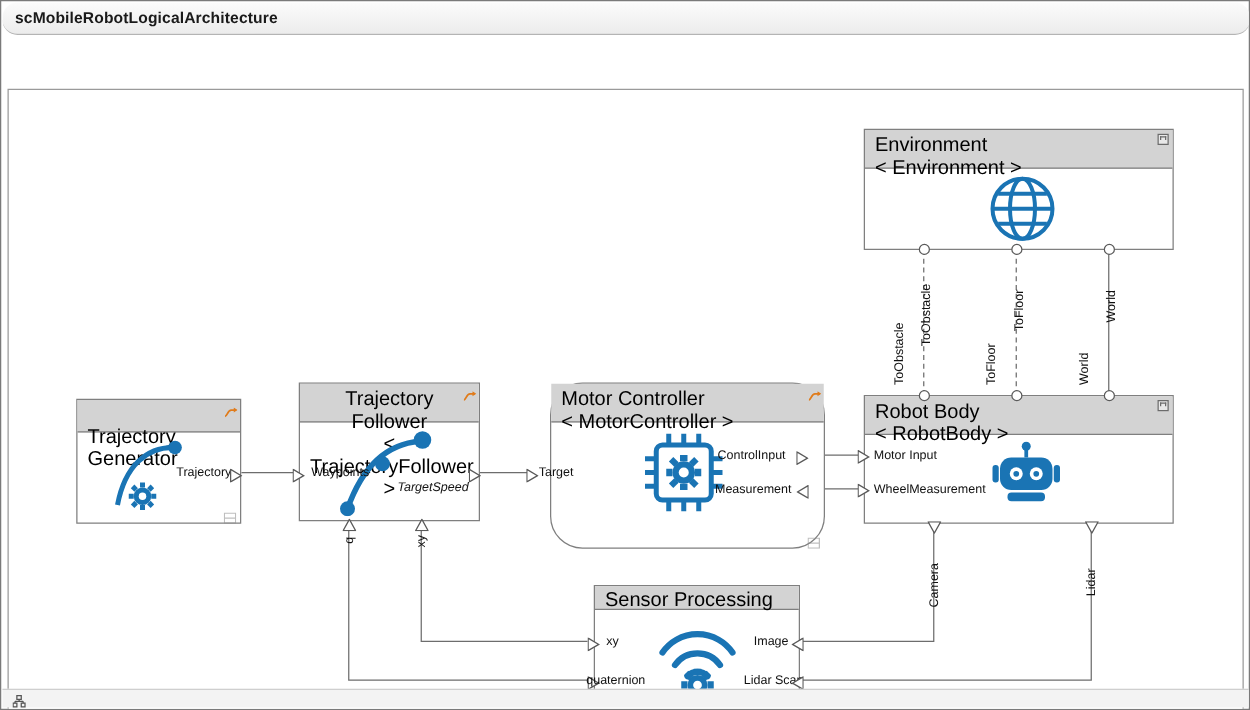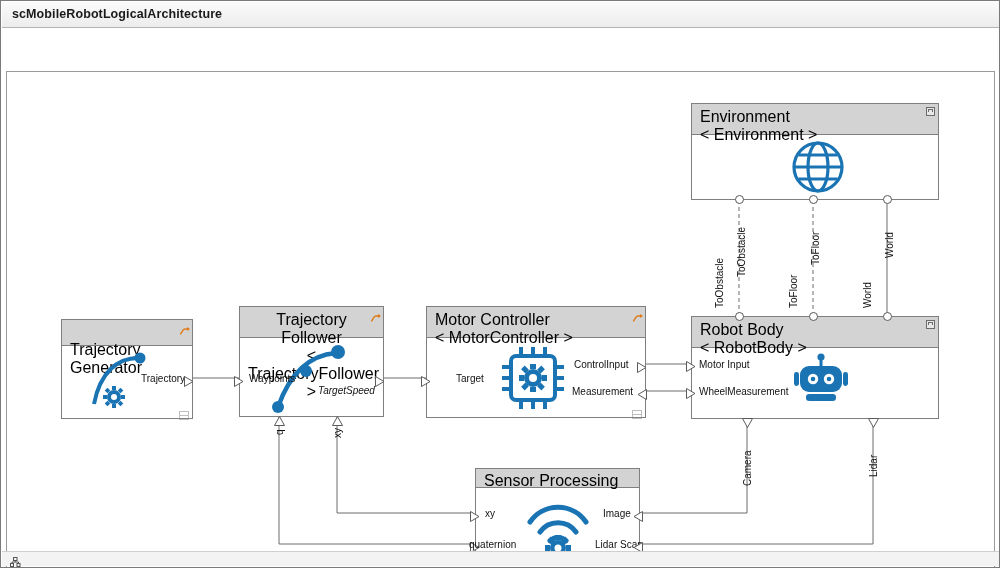--- a/index.html
+++ b/index.html
@@ -17,20 +17,21 @@
     border: 1px solid #7a7a7a;
     overflow: hidden;
   }
   .titlebar {
     position: absolute;
     left: 1px; top: 1px;
     width: 998px; height: 26px;
     background: linear-gradient(#fbfbfb, #ececec);
     border-bottom: 1px solid #b4b4b4;
     box-sizing: border-box;
+    border-radius: 12px;
   }
   .titlebar .title {
     position: absolute;
     left: 10px; top: 5px;
     font-size: 12.5px;
     font-weight: bold;
     color: #1a1a1a;
     letter-spacing: 0.1px;
   }
   .canvas {
@@ -333,21 +334,21 @@
         </svg>
     </div>
     <div class="vlabel" style="left:267px; top:363px;">q</div>
     <div class="icon-wrap" style="left:325px; top:340px;">
       <svg width="11" height="10" viewBox="0 0 11 10">
           <polygon points="0.5,9.5 10.5,9.5 5.5,0.5" fill="#ffffff" stroke="#5a5a5a" stroke-width="1"></polygon>
         </svg>
     </div>
     <div class="vlabel" style="left:325px; top:366px;">xy</div>
 
-    <div class="block" style="left:419px; top:234px; width:220px; height:112px;">
+    <div class="block" style="left:433px; top:234px; width:220px; height:133px;border-radius:26px;">
       <div class="hdrbox" style="height:31px;">
         <div class="name">Motor Controller</div>
         <div class="type">&lt; MotorController &gt;</div>
         <div class="corner-sim">
           <svg width="10" height="9" viewBox="0 0 10 9">
               <path d="M0 7 C2 7 2 2 5 2 L9 2" stroke="#e07b1a" stroke-width="1.4" fill="none"></path>
               <polygon points="7,0 10,2 7,4" fill="#e07b1a"></polygon>
             </svg>
         </div>
       </div>
@@ -389,21 +390,21 @@
             <rect x="0.5" y="0.5" width="9" height="8" fill="none" stroke="#8a8a8a"></rect>
             <line x1="0.5" y1="4.5" x2="9.5" y2="4.5" stroke="#8a8a8a"></line>
           </svg>
       </div>
     </div>
     <div class="icon-wrap" style="left:414px; top:301px;">
       <svg width="10" height="11" viewBox="0 0 10 11">
           <polygon points="0.5,0.5 9,5.5 0.5,10.5" fill="#ffffff" stroke="#5a5a5a" stroke-width="1"></polygon>
         </svg>
     </div>
-    <div class="port-label" style="left:449px; top:301px;">Target</div>
+    <div class="port-label" style="left:424px; top:301px;">Target</div>
     <div class="port-label" style="left:567px; top:287px;">ControlInput</div>
     <div class="icon-wrap" style="left:630px; top:287px;">
       <svg width="10" height="11" viewBox="0 0 10 11">
           <polygon points="0.5,0.5 9,5.5 0.5,10.5" fill="#ffffff" stroke="#5a5a5a" stroke-width="1"></polygon>
         </svg>
     </div>
     <div class="port-label" style="left:565px; top:314px;">Measurement</div>
     <div class="icon-wrap" style="left:630px; top:314px;">
       <svg width="10" height="11" viewBox="0 0 10 11">
           <polygon points="9.5,0.5 1,5.5 9.5,10.5" fill="#ffffff" stroke="#5a5a5a" stroke-width="1"></polygon>

